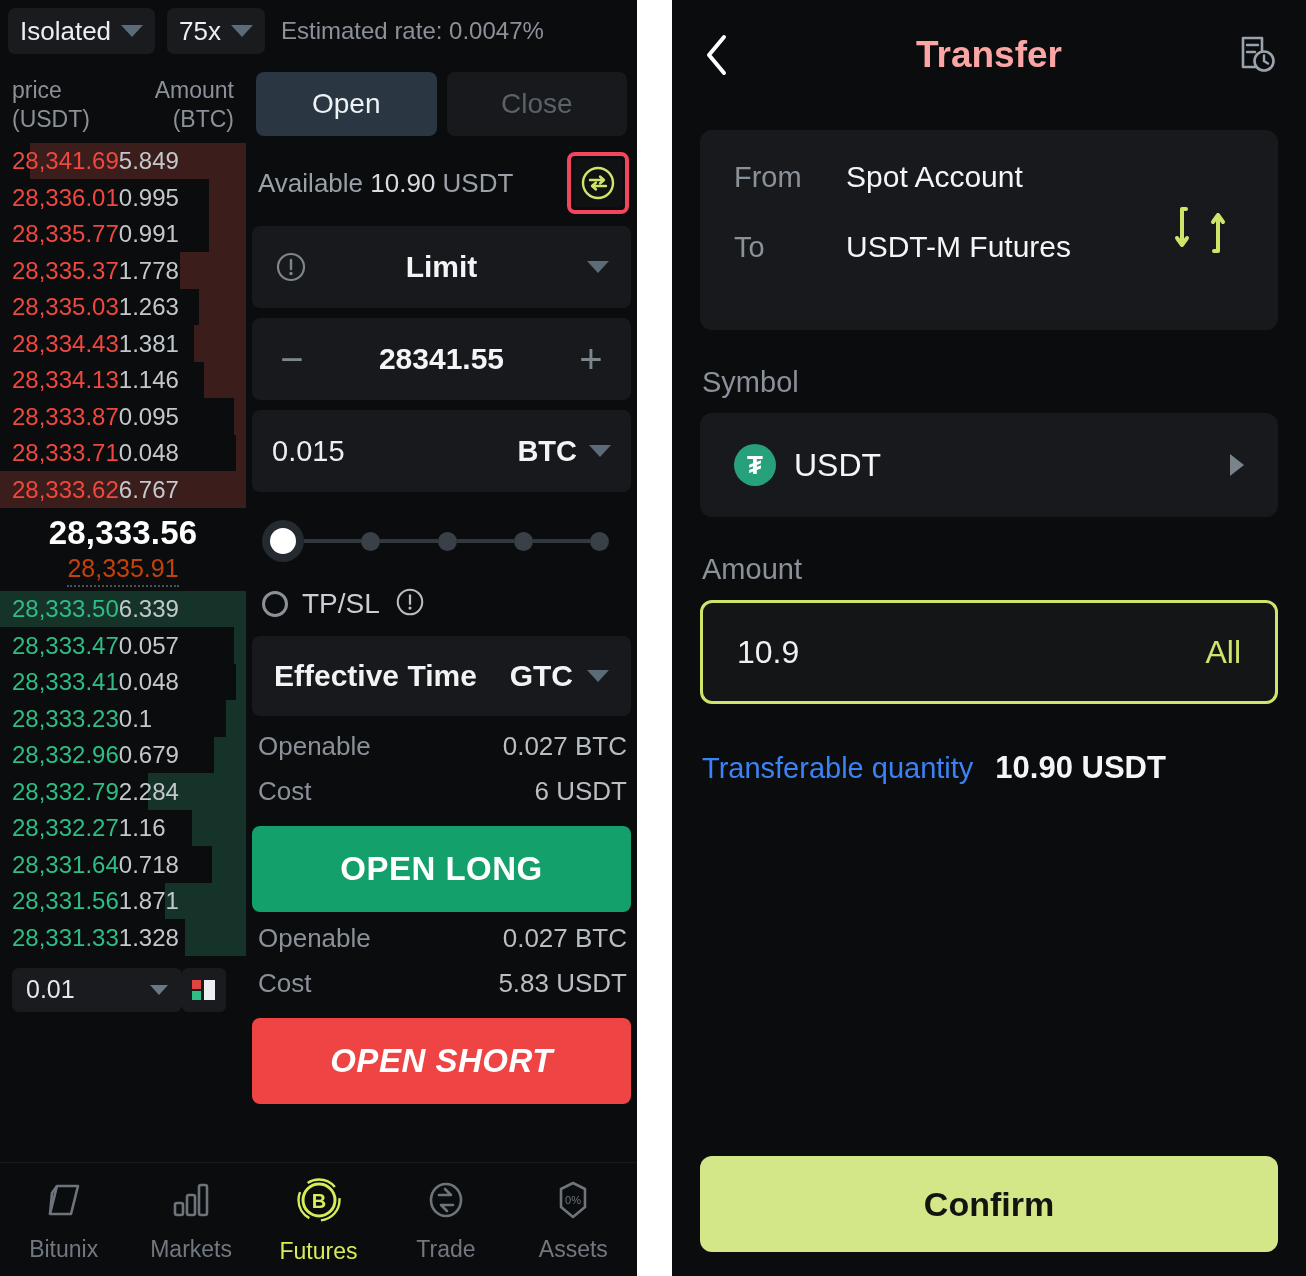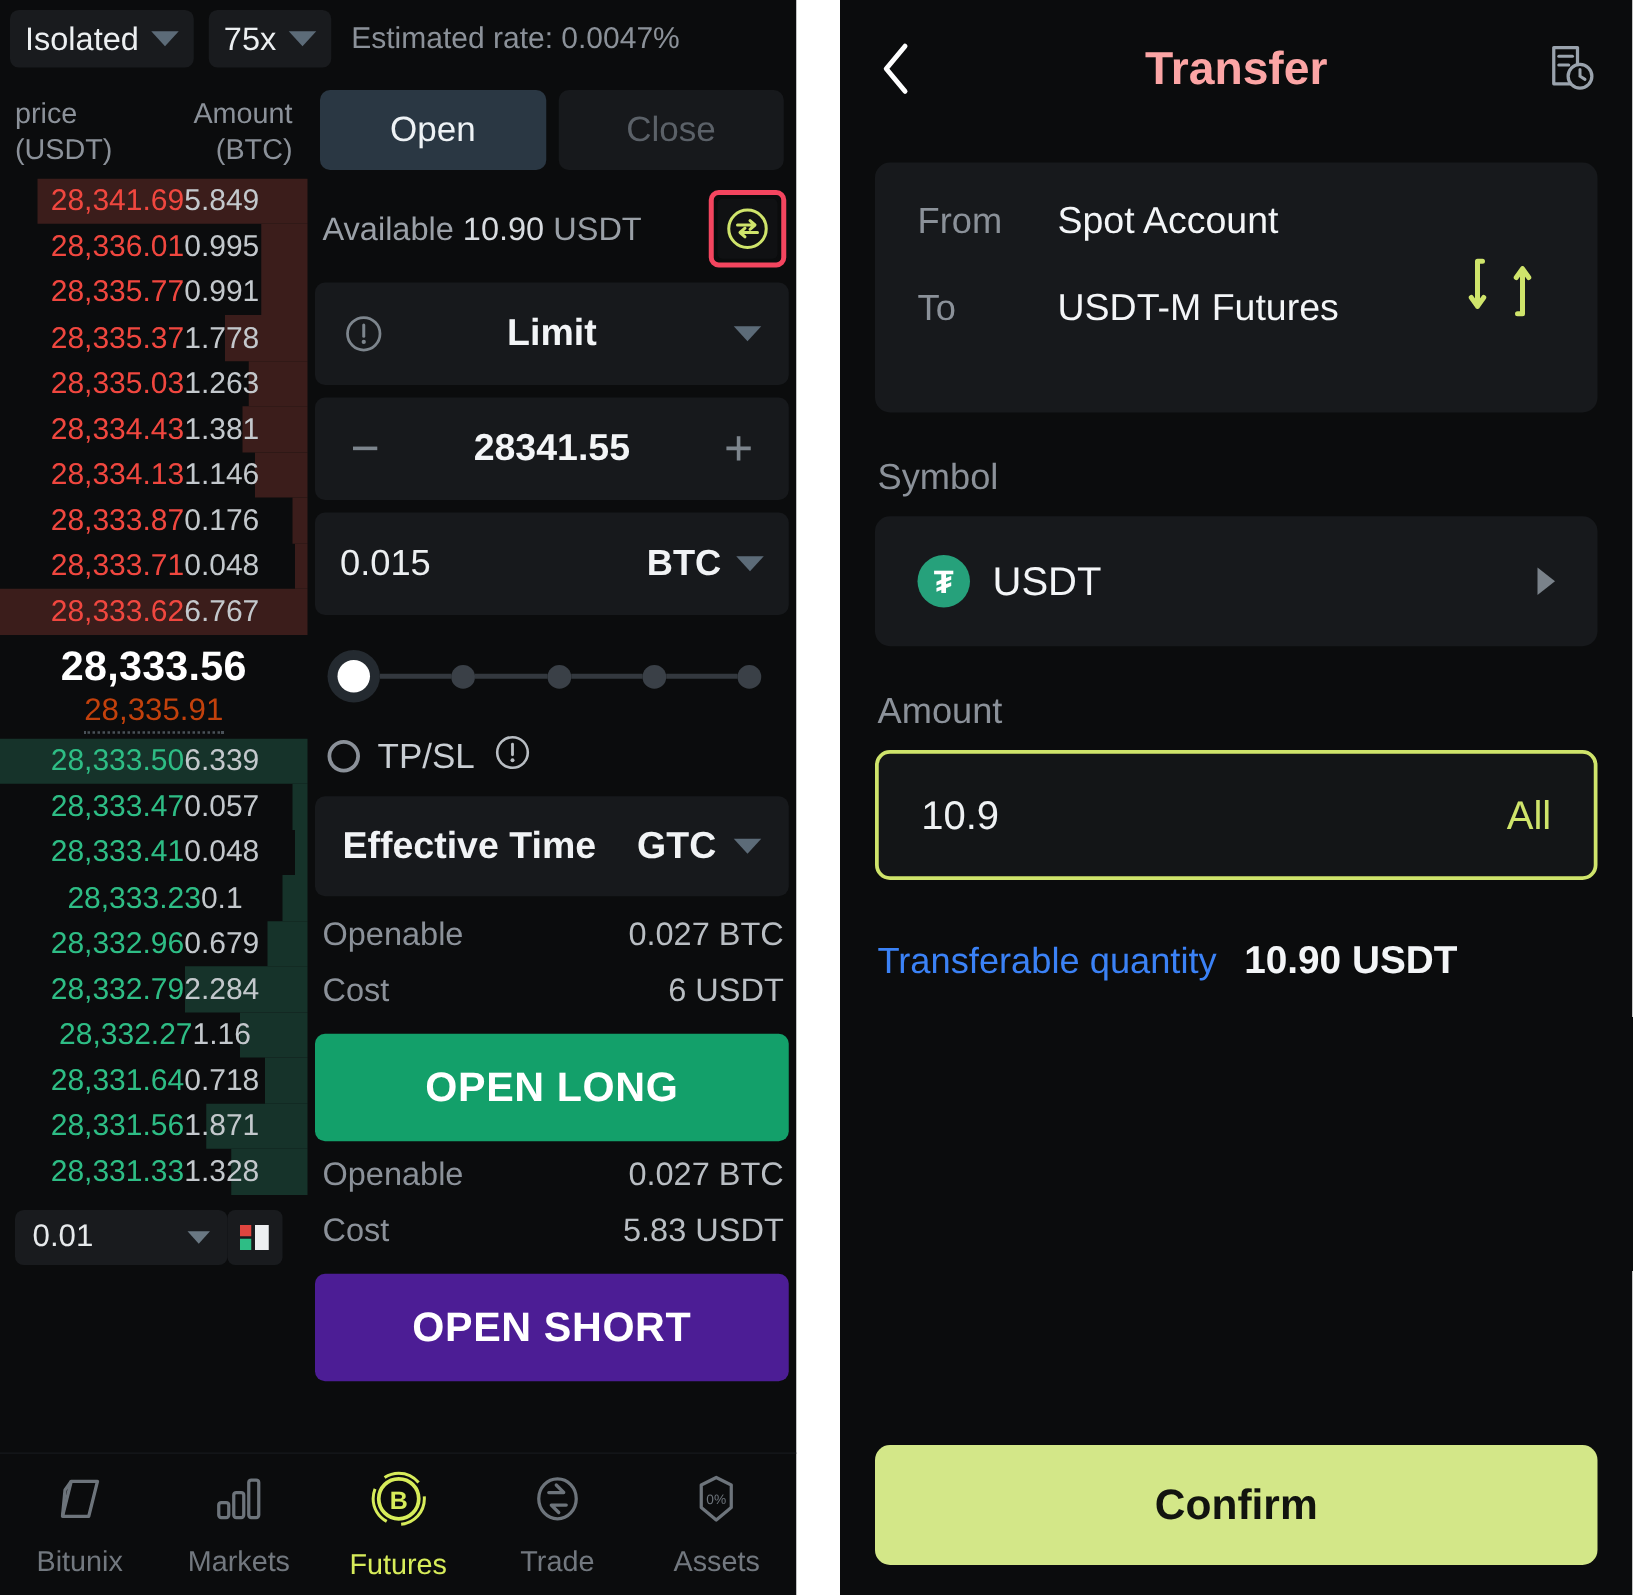--- a/index.html
+++ b/index.html
@@ -42,21 +42,21 @@
   
   .body-split { display: flex; flex: 1 1 auto; }
   .ob { width: 246px; position: relative; }
   .form { flex: 1 1 auto; padding: 0 6px 0 6px; }
 
   
   .ob-head { display: flex; justify-content: space-between; padding: 14px 12px 8px 12px; }
   .ob-head span { color: #8b9199; font-size: 23px; line-height: 1.28; }
   .ob-head .r { text-align: right; }
   .ob-row {
-    position: relative; display: flex; justify-content: center;
+    position: relative; display: flex; justify-content: flex-start;
     align-items: center; height: 36.5px; padding: 0 10px 0 12px;
   }
   .depth {
     position: absolute; right: 0; top: 0; bottom: 0; z-index: 0;
   }
   .depth.ask { background: #3b1d1b; }
   .depth.bid { background: #16332a; }
   .ob-row .p, .ob-row .a { position: relative; z-index: 1; font-size: 24px; }
   .ob-row.ask .p { color: #f0473f; }
   .ob-row.bid .p { color: #2ebd85; }
@@ -142,21 +142,21 @@
   .kv { display: flex; justify-content: space-between; padding: 7px 4px 7px 6px; }
   .kv .k { color: #8b9199; font-size: 26px; }
   .kv .v { color: #b9bec3; font-size: 26px; }
 
   .cta {
     height: 86px; border-radius: 8px; display: flex; align-items: center;
     justify-content: center; color: #fff; font-size: 33px; font-weight: bold;
     letter-spacing: 0.5px; margin: 12px 0 4px 0;
   }
   .cta.long { background: #13a06a; }
-  .cta.short { background: #4c1d95; }
+  .cta.short { background: #ef4444; font-style: italic; }
 
   
   .navbar {
     height: 114px; display: flex; align-items: center; border-top: 1px solid #17191c;
   }
   .nav-item {
     flex: 1; display: flex; flex-direction: column; align-items: center;
     justify-content: center; gap: 9px;
   }
   .nav-label { font-size: 23px; color: #72787f; }
@@ -287,21 +287,21 @@
       <span class="a">1.381</span>
     </div>
     <div class="ob-row ask">
       <span class="depth ask" style="width:17%"></span>
       <span class="p">28,334.13</span>
       <span class="a">1.146</span>
     </div>
     <div class="ob-row ask">
       <span class="depth ask" style="width:5%"></span>
       <span class="p">28,333.87</span>
-      <span class="a">0.176</span>
+      <span class="a">0.095</span>
     </div>
     <div class="ob-row ask">
       <span class="depth ask" style="width:4%"></span>
       <span class="p">28,333.71</span>
       <span class="a">0.048</span>
     </div>
     <div class="ob-row ask">
       <span class="depth ask" style="width:100%"></span>
       <span class="p">28,333.62</span>
       <span class="a">6.767</span>

